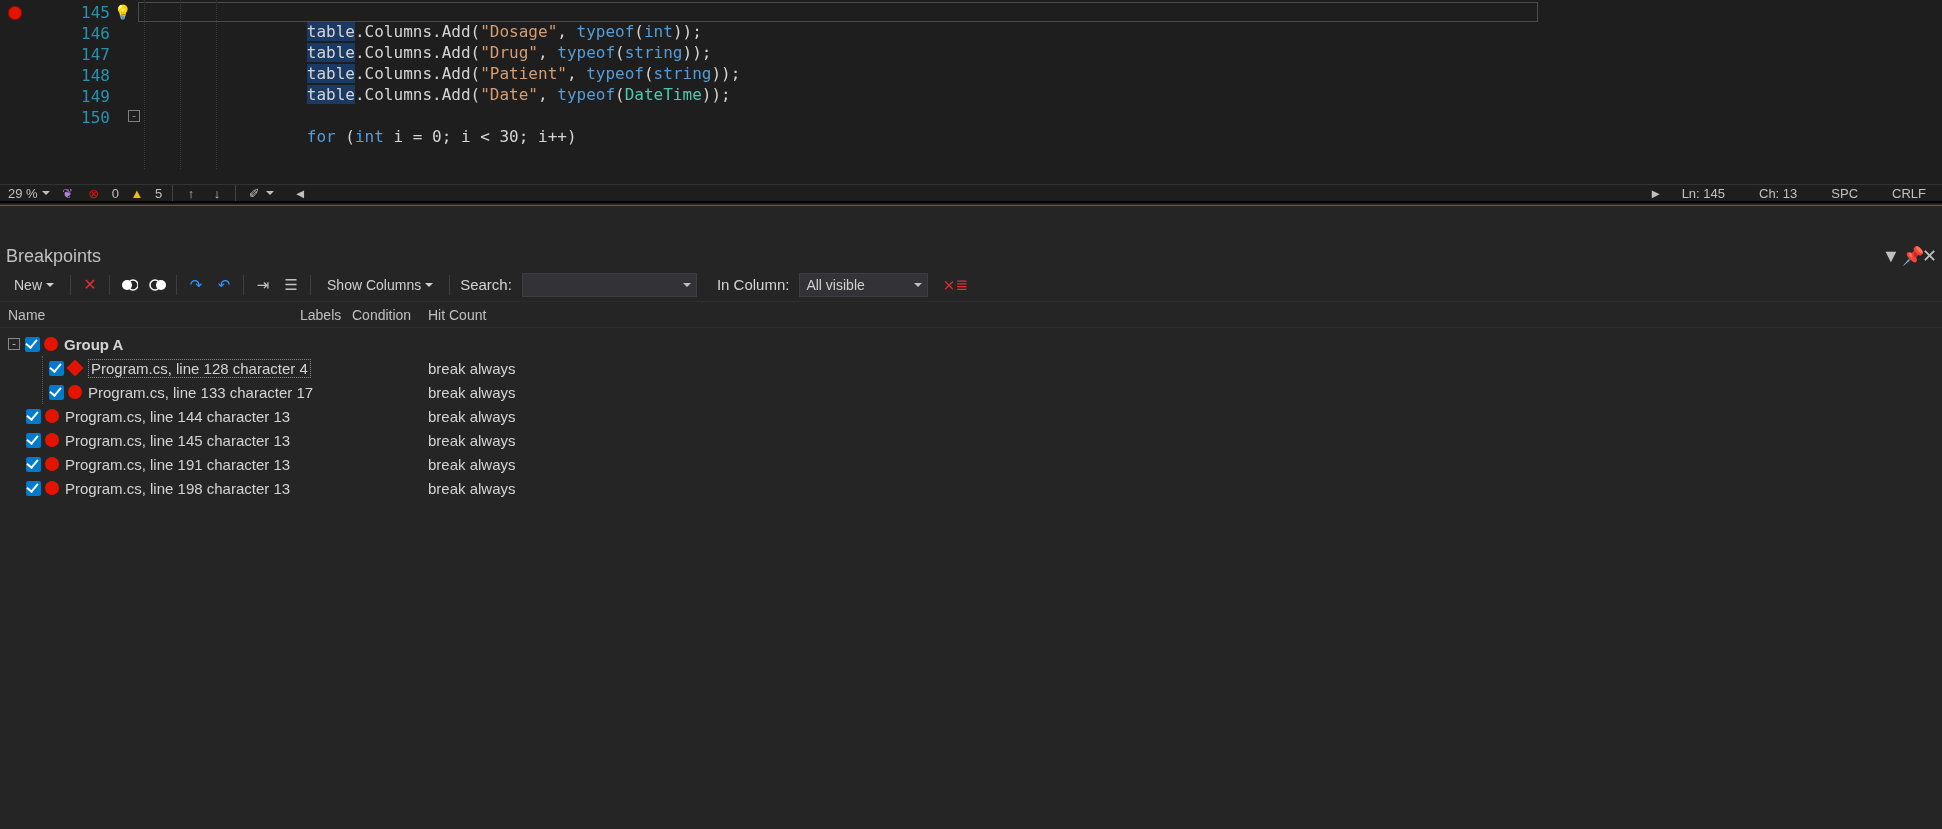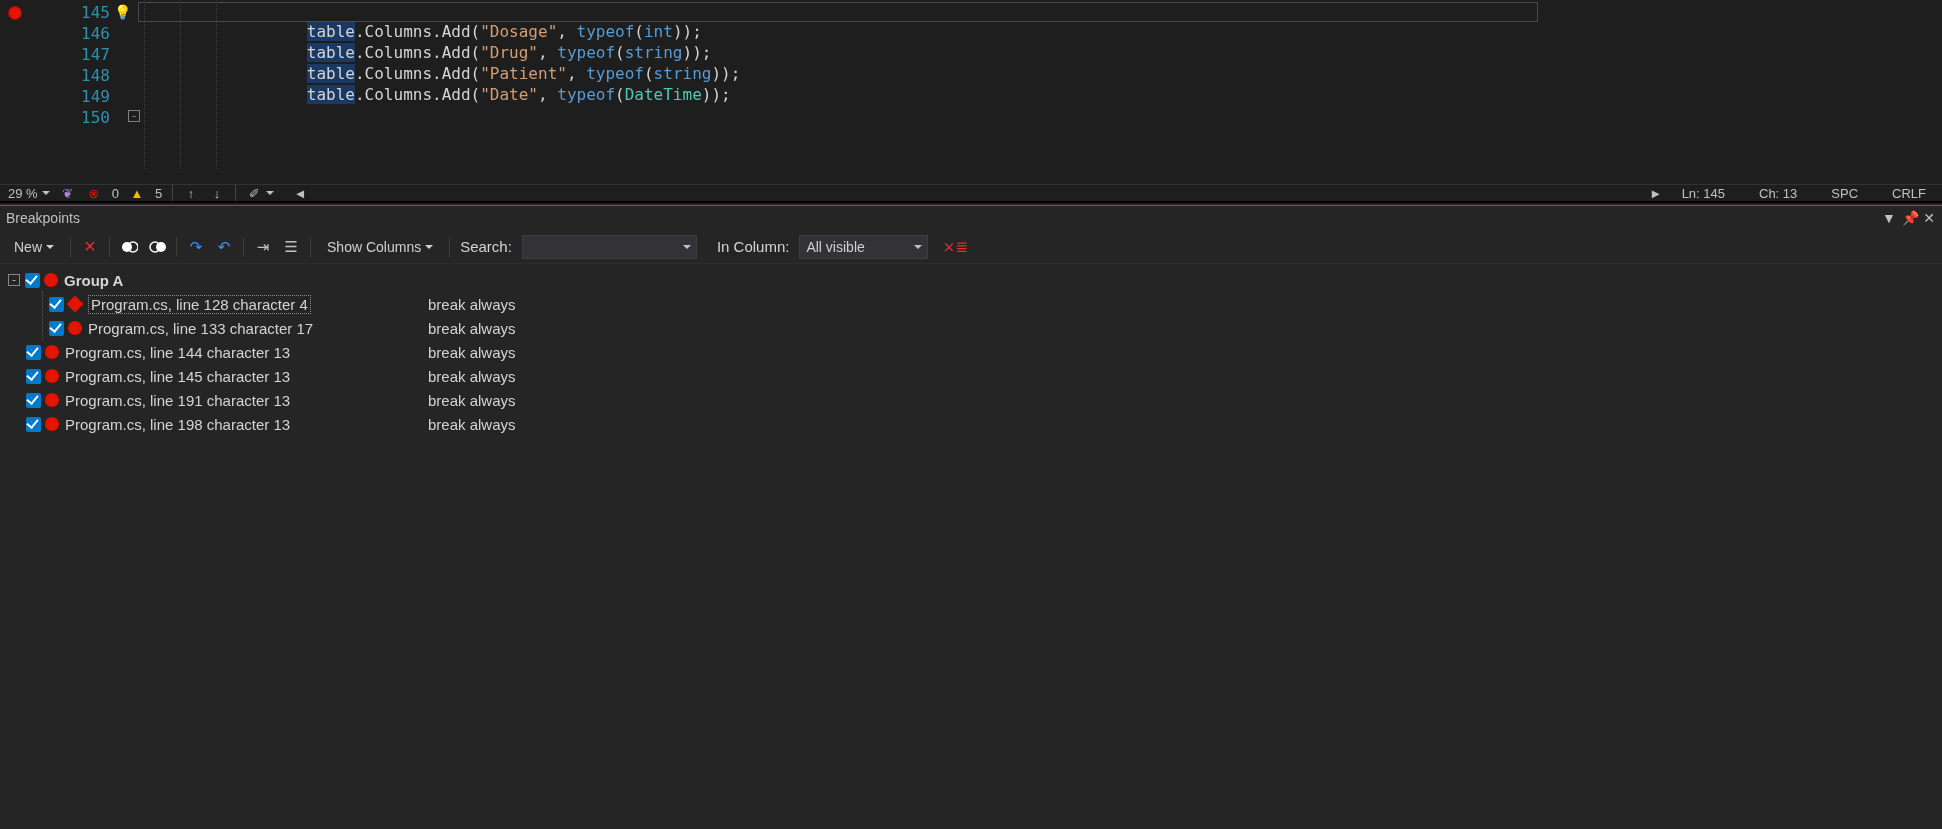--- a/index.html
+++ b/index.html
@@ -29,21 +29,21 @@
   .err-ico { color:#e51400; }
   .warn-ico { color:#f0c000; }
   .sep { width:1px; height:16px; background:#444; }
   .bb-right { display:flex; align-items:center; gap:18px; }
   .bb-box { padding:0 8px; }
 
   .divider { height:5px; background:linear-gradient(#000,#333); border-top:1px solid #000; border-bottom:1px solid #6a3dcc; }
 
   
   .panel { flex:1; display:flex; flex-direction:column; background:#252526; }
-  .panel-title { display:flex; align-items:center; height:24px; padding:0 6px; background:#252526; color:#c0c0c0; font-size:14px; gap:6px;}
+  .panel-title { display:flex; align-items:center; height:24px; padding:0 6px; background:#252526; color:#c0c0c0; font-size:18px; gap:6px;margin-top:38px;}
   .panel-title .tspacer{flex:1;}
   .panel-title .win-icn{ width:14px;text-align:center;color:#c0c0c0;cursor:pointer;}
 
   .toolbar { display:flex; align-items:center; height:34px; background:#252526; padding:0 8px; gap:10px; border-bottom:1px solid #2d2d2d; }
   .tbtn { color:#d0d0d0; font-size:14px; padding:3px 6px; display:inline-flex; align-items:center; gap:4px; }
   .tbtn.drop::after{border-top-color:#d0d0d0;}
   .tool-ico { width:18px; height:18px; display:inline-flex; align-items:center; justify-content:center; color:#c0c0c0; }
   .tool-sep { width:1px; height:20px; background:#3e3e3e; }
   .search-input { width:175px; height:24px; background:#333337; border:1px solid #3e3e42; color:#d0d0d0; padding:0 4px; font-size:14px;}
   .in-col-input{ width:129px; height:24px; background:#333337; border:1px solid #3e3e42; color:#d0d0d0; padding:0 6px; font-size:14px;}
@@ -100,20 +100,23 @@
     </div>
     <div class="code" style="left:249px; top:24px;">
       <span class="hl">table</span><span class="plain">.Columns.Add(</span><span class="str">"Drug"</span><span class="plain">, </span><span class="kw">typeof</span><span class="plain">(</span><span class="kw">string</span><span class="plain">));</span>
     </div>
     <div class="code" style="left:249px; top:45px;">
       <span class="hl">table</span><span class="plain">.Columns.Add(</span><span class="str">"Patient"</span><span class="plain">, </span><span class="kw">typeof</span><span class="plain">(</span><span class="kw">string</span><span class="plain">));</span>
     </div>
     <div class="code" style="left:249px; top:66px;">
       <span class="hl">table</span><span class="plain">.Columns.Add(</span><span class="str">"Date"</span><span class="plain">, </span><span class="kw">typeof</span><span class="plain">(</span><span class="typ">DateTime</span><span class="plain">));</span>
     </div>
+    <div class="code" style="left:249px; top:108px;">
+      <span class="kw">for </span><span class="plain">(</span><span class="kw">int </span><span class="plain">i = 0; i &lt; 30; i++)</span>
+    </div>
 
     <div class="bottombar" style="position:absolute;left:0;right:0;bottom:0;">
       <span class="drop">
           <span>29 %</span>
         </span>
       <span class="ico" style="color:#b180d7;">❦</span>
       <span class="ico err-ico">⊗</span>
         <span>0</span>
       <span class="ico warn-ico">▲</span>
         <span>5</span>
@@ -183,20 +186,26 @@
         <span class="caret"></span>
       </span>
       <span style="margin-left:10px;">In Column:</span>
       <span class="combo">
         <input class="in-col-input" value="All visible" style="">
         <span class="caret"></span>
       </span>
       <span class="tool-ico" style="color:#e03030;margin-left:8px;">⨯≣</span>
     </div>
 
+    <div class="headers">
+      <div class="h-name">Name</div>
+      <div class="h-lab">Labels</div>
+      <div class="h-cond">Condition</div>
+      <div class="h-hit">Hit Count</div>
+    </div>
 
     <div class="tree">
 
       <div class="row">
         <span class="group-exp">-</span>
         <input type="checkbox" class="cb" checked="" style="">
         <span class="bp-circle"></span>
         <span class="group-name">Group A</span>
       </div>
 

